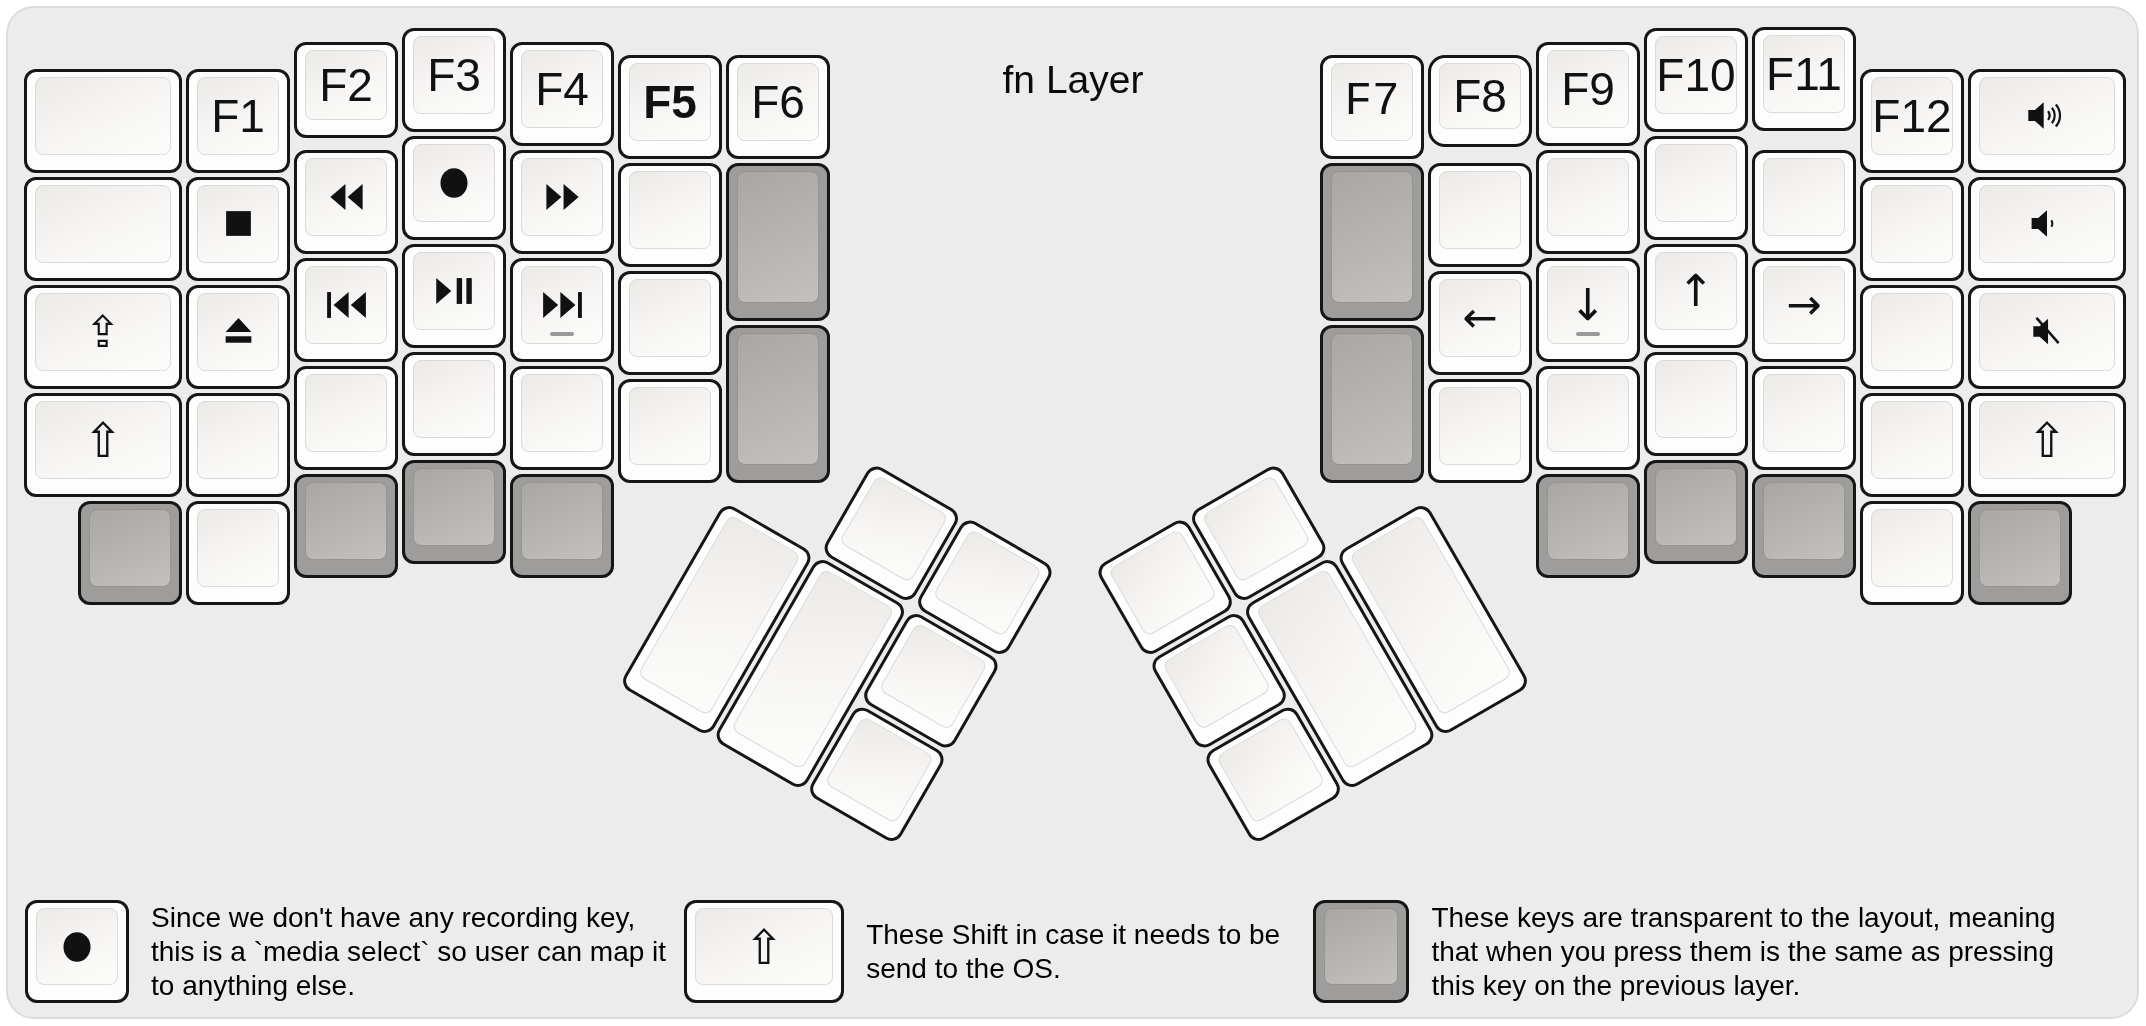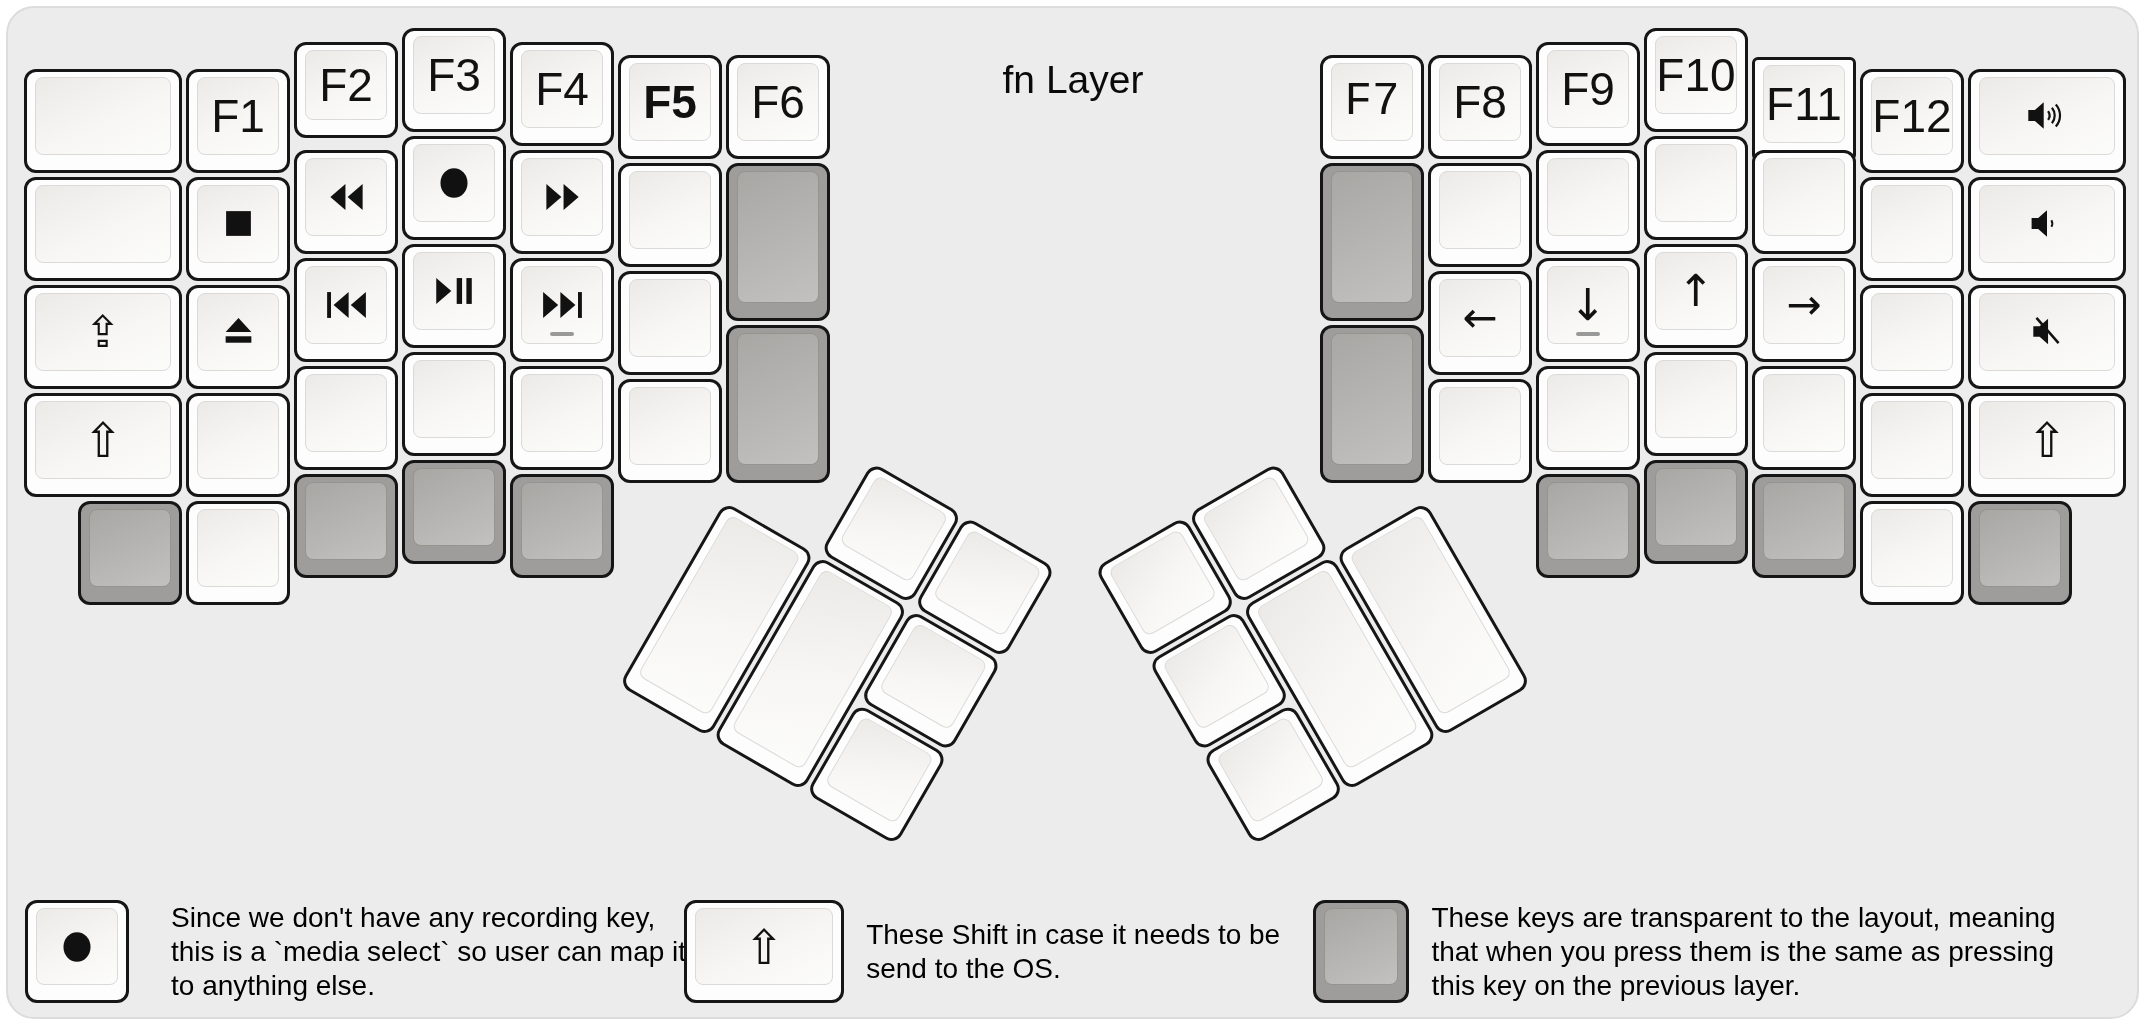--- a/index.html
+++ b/index.html
@@ -52,21 +52,21 @@
   }
   .thumb{position:absolute;width:0;height:0;transform-origin:0 0;}
   .legend-item{position:absolute;display:flex;align-items:center;}
   .legend-key-slot{position:relative;flex:0 0 auto;}
   .legend-text{
     font-size:28px;line-height:34px;color:#000;margin-left:20px;
   }
   #li0 .legend-text{width:525px;}
   #li1 .legend-text{width:430px;}
   #li2 .legend-text{width:650px;}
-  #li0{left:15px;top:890px;gap:20px;}
+  #li0{left:15px;top:890px;}
   #li1{left:674px;top:890px;}
   #li2{left:1303px;top:890px;}
 </style>
 </head>
 <body>
 
 <div class="canvas">
   <div class="board-title">fn Layer</div>
   <div id="keyboard">
       <div class="key" style="left: 16px; top: 60.5px; width: 158px; height: 104px;">
@@ -243,21 +243,21 @@
         <div class="cap">
           <span class="klabel">F7</span>
         </div>
       </div>
       <div class="key gray" style="left: 1312px; top: 155px; width: 104px; height: 158px;">
         <div class="cap"></div>
       </div>
       <div class="key gray" style="left: 1312px; top: 317px; width: 104px; height: 158px;">
         <div class="cap"></div>
       </div>
-      <div class="key" style="left: 1420px; top: 47px; width: 104px; height: 104px;">
+      <div class="key" style="left: 1420px; top: 47px; width: 104px; height: 92px; border-radius: 17px;">
         <div class="cap">
           <span class="klabel">F8</span>
         </div>
       </div>
       <div class="key" style="left: 1420px; top: 155px; width: 104px; height: 104px;">
         <div class="cap"></div>
       </div>
       <div class="key" style="left: 1420px; top: 263px; width: 104px; height: 104px;">
         <div class="cap">
           <span class="kglyph g-arrow-left-icon">←</span>
@@ -292,21 +292,21 @@
         <div class="cap"></div>
       </div>
       <div class="key" style="left: 1636px; top: 236px; width: 104px; height: 104px;">
         <div class="cap">
           <span class="kglyph g-arrow-up-icon">↑</span>
         </div>
       </div>
       <div class="key" style="left: 1636px; top: 344px; width: 104px; height: 104px;">
         <div class="cap"></div>
       </div>
-      <div class="key" style="left: 1744px; top: 49px; width: 104px; height: 104px; border-radius: 6px;">
+      <div class="key" style="left: 1744px; top: 19px; width: 104px; height: 104px;">
         <div class="cap">
           <span class="klabel">F11</span>
         </div>
       </div>
       <div class="key" style="left: 1744px; top: 141.5px; width: 104px; height: 104px;">
         <div class="cap"></div>
       </div>
       <div class="key" style="left: 1744px; top: 249.5px; width: 104px; height: 104px;">
         <div class="cap">
           <span class="kglyph g-arrow-right-icon">→</span>

